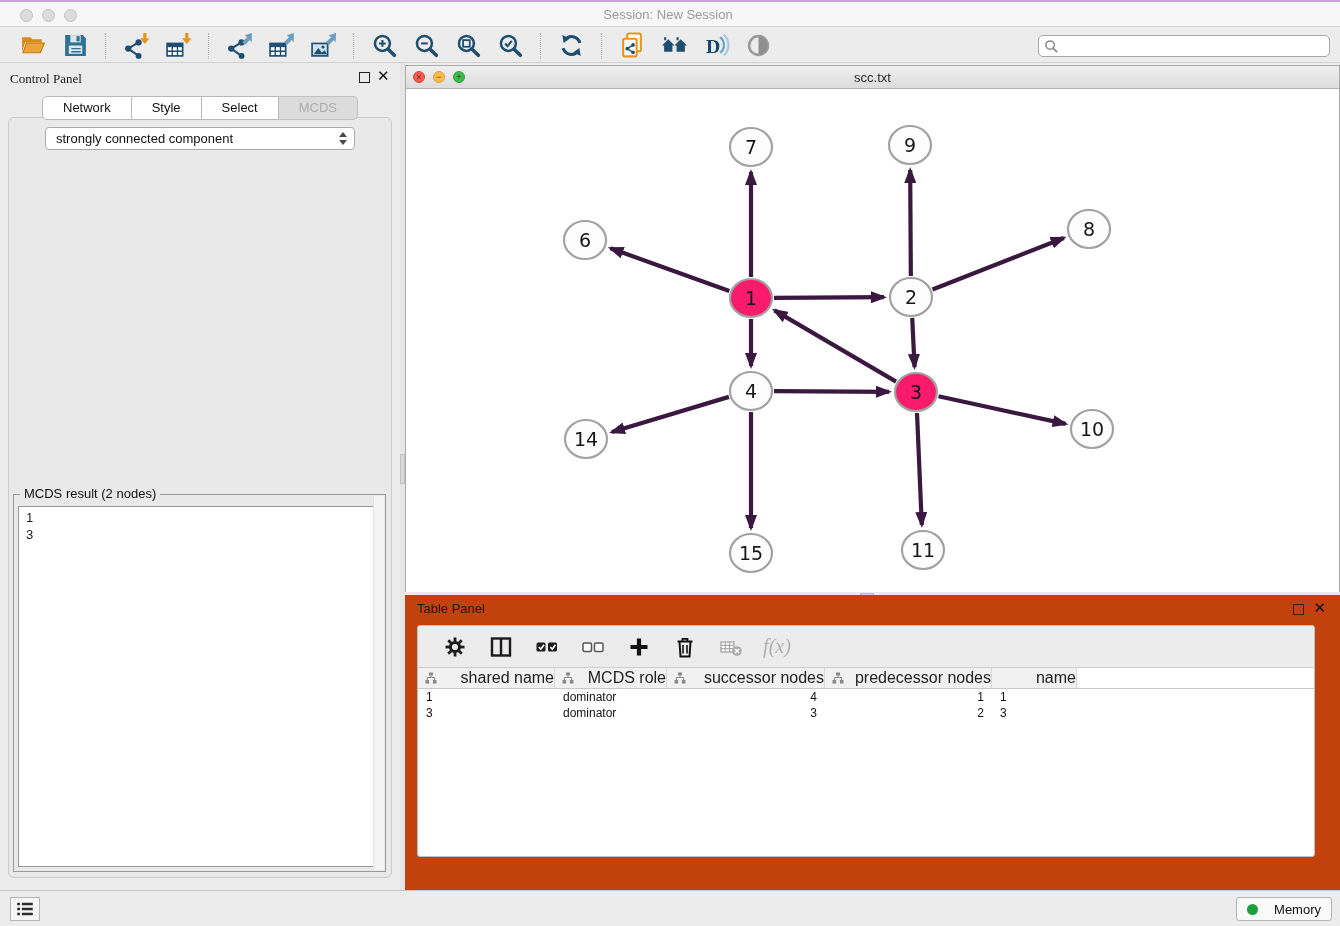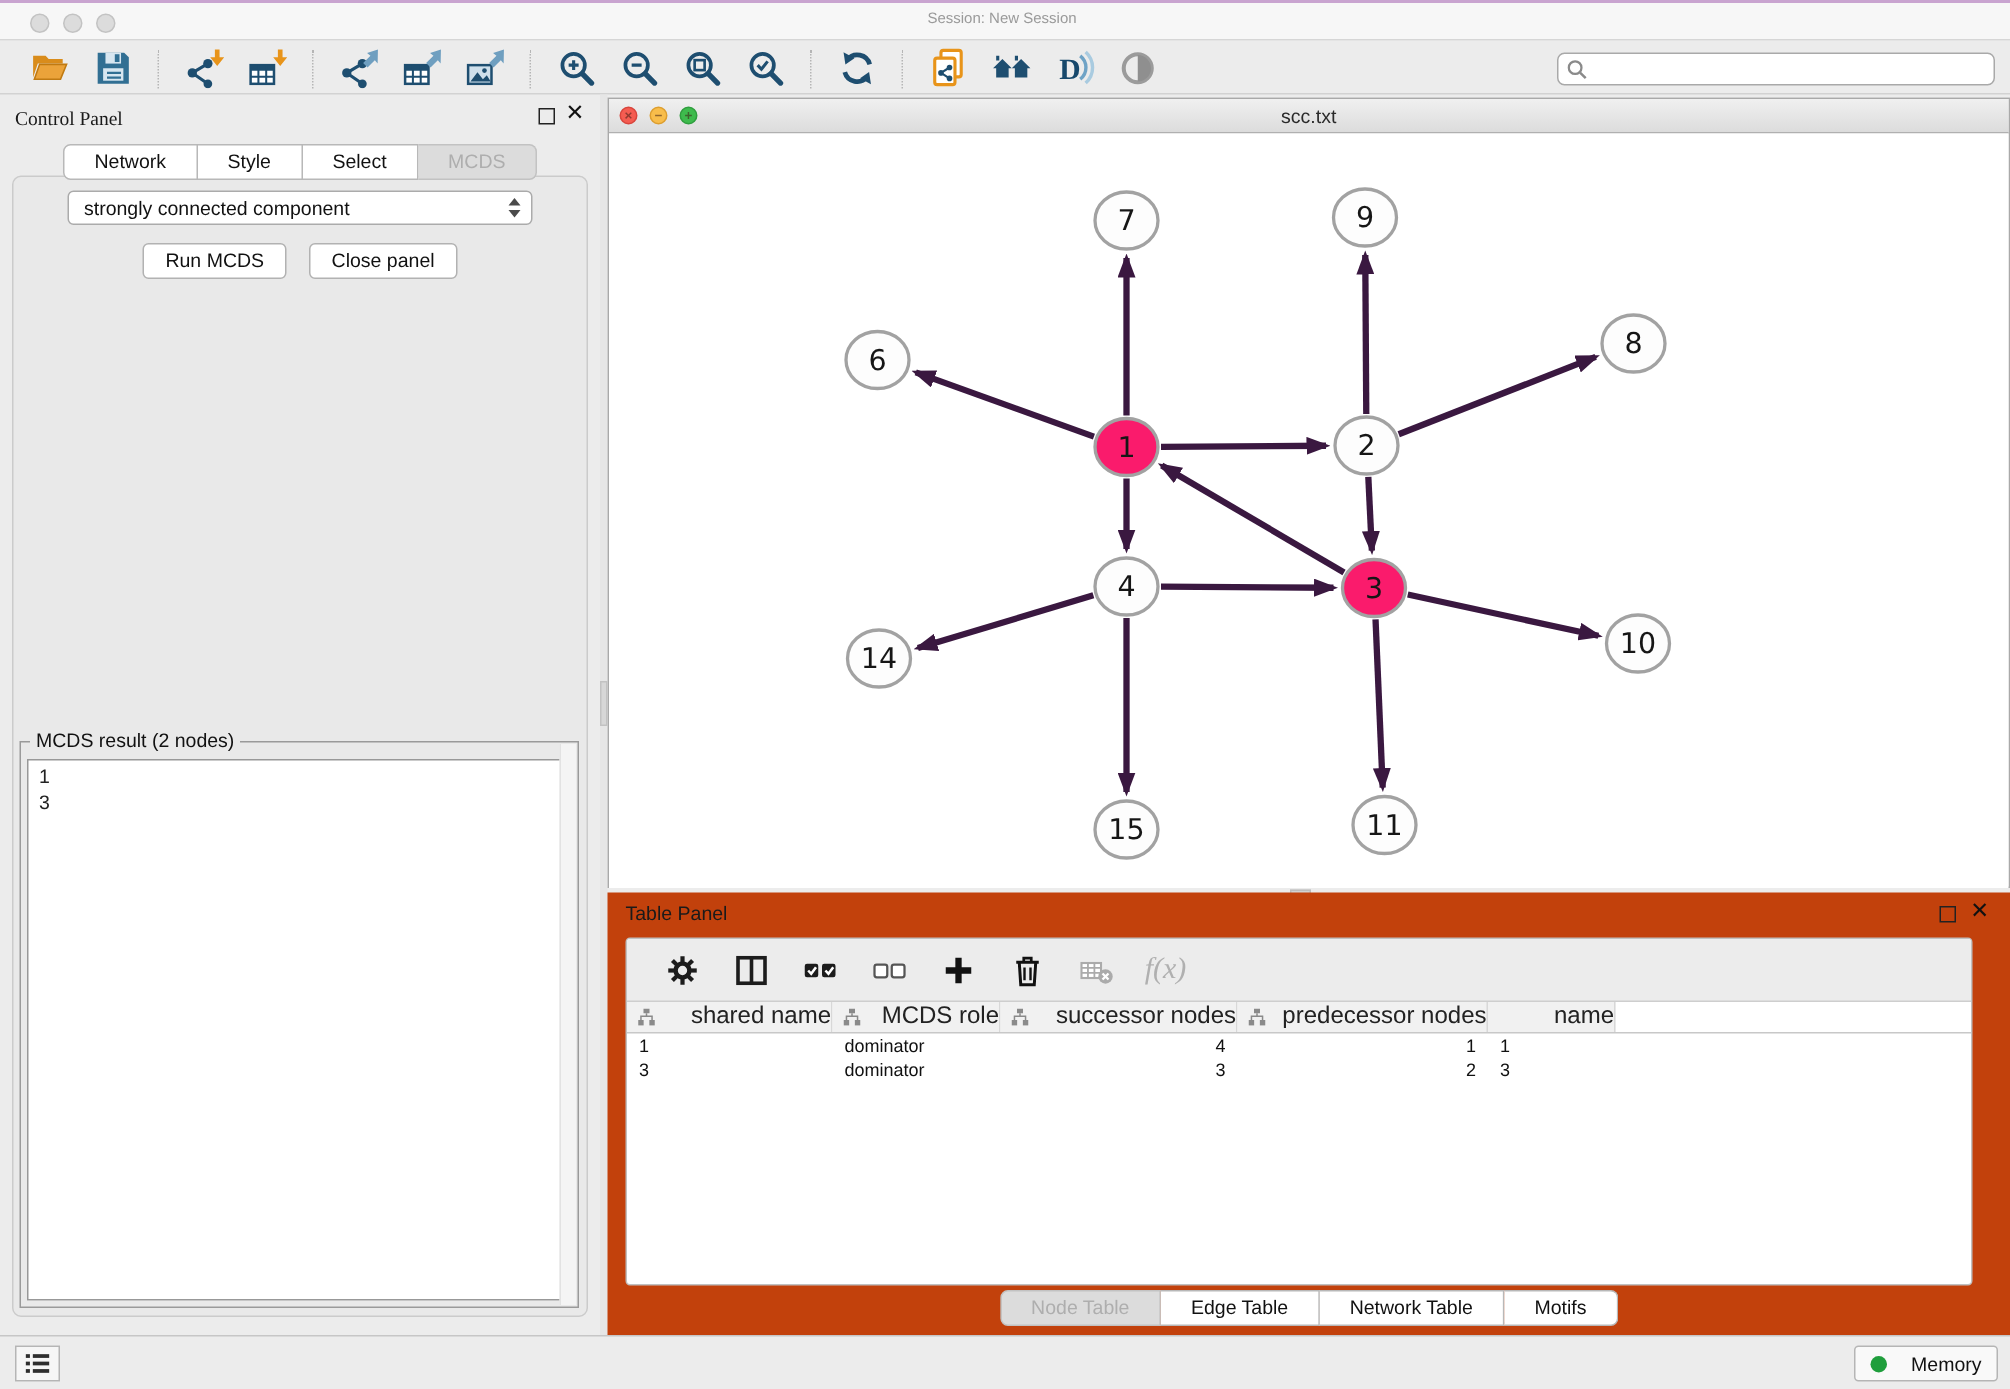--- a/index.html
+++ b/index.html
@@ -4,21 +4,21 @@
 <style>
   * { margin:0; padding:0; box-sizing:border-box; }
   html,body { width:1340px; height:926px; overflow:hidden; }
   body { font-family:"Liberation Sans","DejaVu Sans",sans-serif; background:#ececec; color:#222; }
   .app { position:relative; width:1340px; height:926px; background:#ececec; }
 
   
   .titlebar { position:absolute; top:0; left:0; right:0; height:27px; background:#f7f7f7;
               border-top:2px solid #c9a4d0; border-bottom:1px solid #d6d6d6; }
   .titlebar .title { position:absolute; left:0; right:4px; top:5px; text-align:center;
-                     font-size:10px; color:#9a9a9a; }
+                     font-size:13px; color:#9a9a9a; }
   .tl-dot { position:absolute; top:7px; width:13px; height:13px; border-radius:50%;
             background:#dcdcdc; border:1px solid #c3c3c3; }
 
   
   .toolbar { position:absolute; top:29px; left:0; right:0; height:34px; background:#ececec;
              border-bottom:1px solid #d2d2d2; display:flex; align-items:center; padding-left:12px; }
   .tbtn { width:32px; height:30px; display:flex; align-items:center; justify-content:center; margin:0 5px; }
   .tbtn svg { width:27px; height:27px; }
   .tsep { width:1px; height:26px; border-left:1px dotted #b5b5b5; margin:0 9px; }
   .searchbox { position:absolute; right:10px; top:6px; width:292px; height:22px; background:#fff;
@@ -278,24 +278,20 @@
           <div class="tab">Select</div>
           <div class="tab active">MCDS</div>
         </div>
       <div class="cp-card">
         <div class="criterion">
           <span>strongly connected component</span>
           <span class="stepper">
               <i class="up"></i>
               <i class="dn"></i>
             </span>
-        </div>
-        <div class="btnrow">
-          <button class="btn">Run MCDS</button>
-          <button class="btn">Close panel</button>
         </div>
         <div class="mcds-box">
           <span class="mcds-legend">MCDS result (2 nodes)</span>
           <div class="mcds-text" id="mcds-result-text">1
 3</div>
           <div class="mcds-scroll"></div>
         </div>
       </div>
     </div>
 
@@ -486,26 +482,20 @@
             </div>
             <div class="tr">
               <div class="td" style="width: 137px; text-align: left;">3</div>
               <div class="td" style="width: 112px; text-align: left;">dominator</div>
               <div class="td" style="width: 158px; text-align: right;">3</div>
               <div class="td" style="width: 167px; text-align: right;">2</div>
               <div class="td" style="width: 85px; text-align: left;">3</div>
             </div>
           </div>
       </div>
-      <div class="tabrow tp-tabs" id="table-tabs">
-          <div class="tab active">Node Table</div>
-          <div class="tab">Edge Table</div>
-          <div class="tab">Network Table</div>
-          <div class="tab">Motifs</div>
-        </div>
     </div>
   </div>
 
   <div class="statusbar">
     <span class="sb-left">
       <svg width="18" height="14" viewBox="0 0 22 18">
           <g fill="#2e2e2e">
             <rect x="1" y="1" width="3.5" height="3.2"></rect>
             <rect x="7" y="1" width="14" height="3.2"></rect>
             <rect x="1" y="7.4" width="3.5" height="3.2"></rect>

